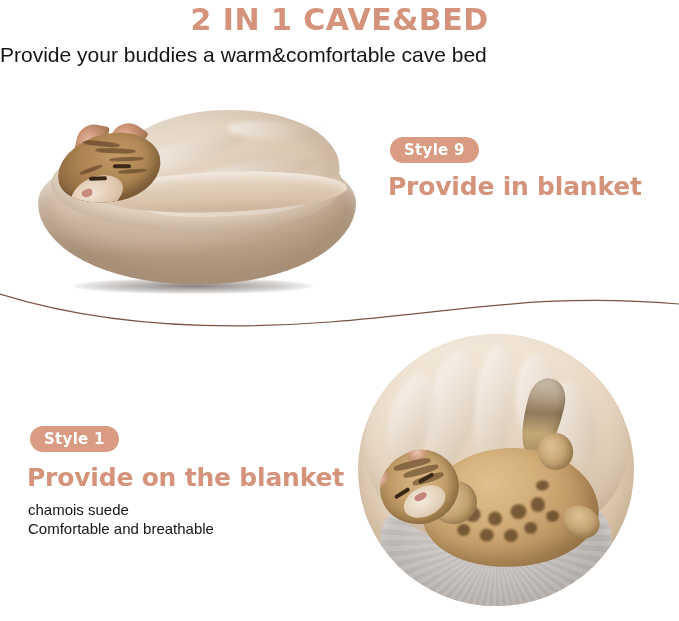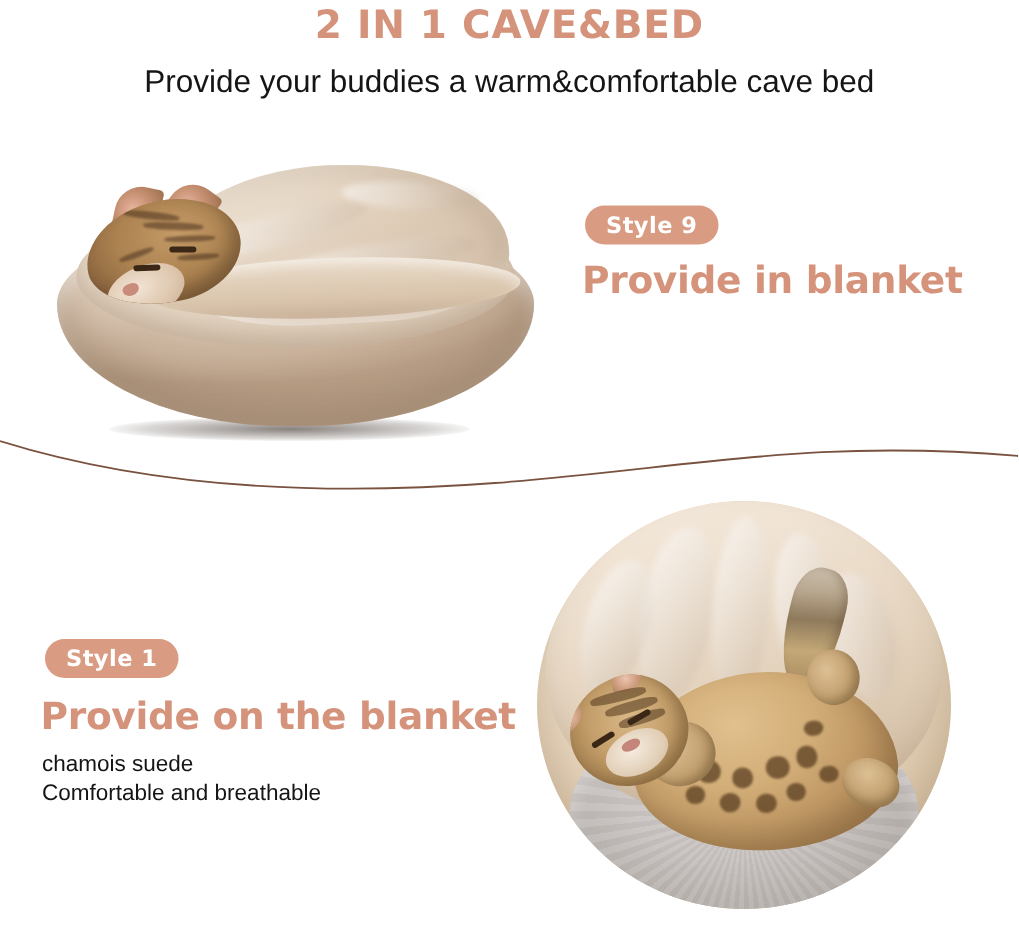--- a/index.html
+++ b/index.html
@@ -17,32 +17,32 @@
     background: #ffffff;
     overflow: hidden;
   }
 
   
   .title {
     position: absolute;
     left: 0; top: 2px;
     width: 679px;
     text-align: center;
-    font-size: 26px;
+    font-size: 30px;
     font-weight: bold;
     letter-spacing: 0.5px;
     color: #d4937a;
     font-family: "DejaVu Sans", sans-serif;
     white-space: nowrap;
   }
   .subtitle {
     position: absolute;
     left: 0; top: 43px;
     width: 679px;
-    text-align: center;
+    text-align: left;
     font-size: 21px;
     font-weight: normal;
     color: #151515;
     font-family: "Liberation Sans", sans-serif;
     white-space: nowrap;
   }
 
   
   .badge {
     position: absolute;

